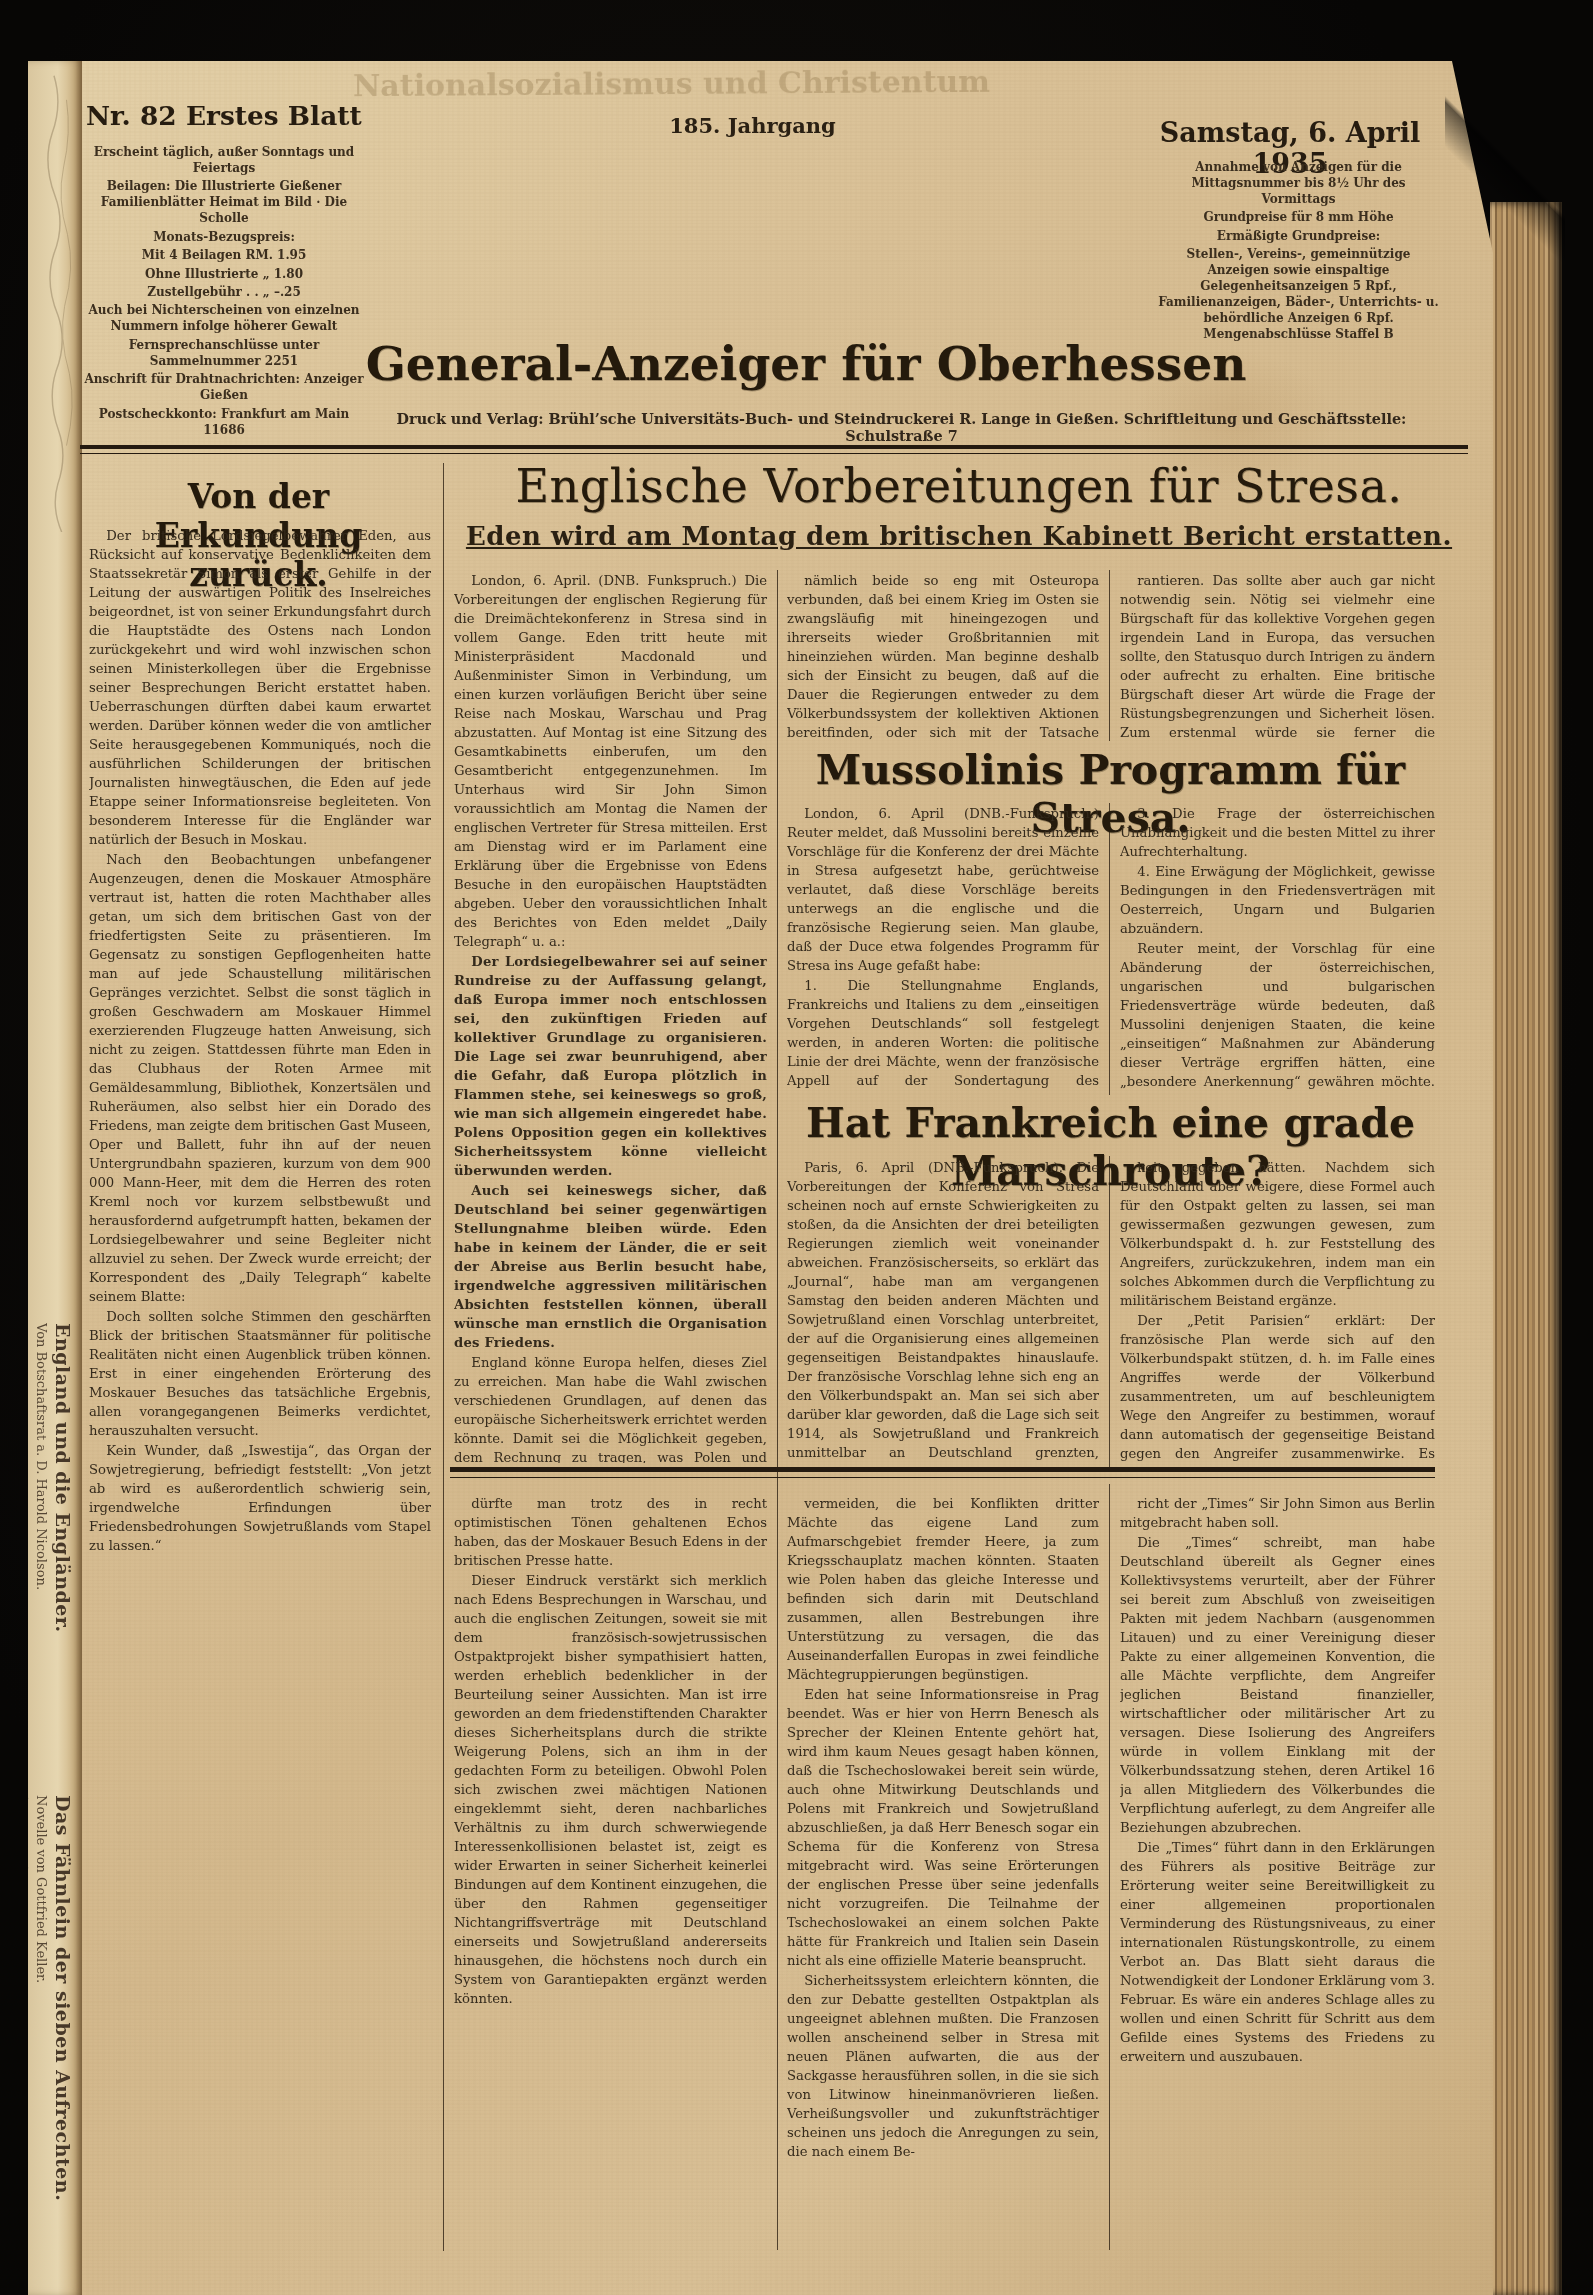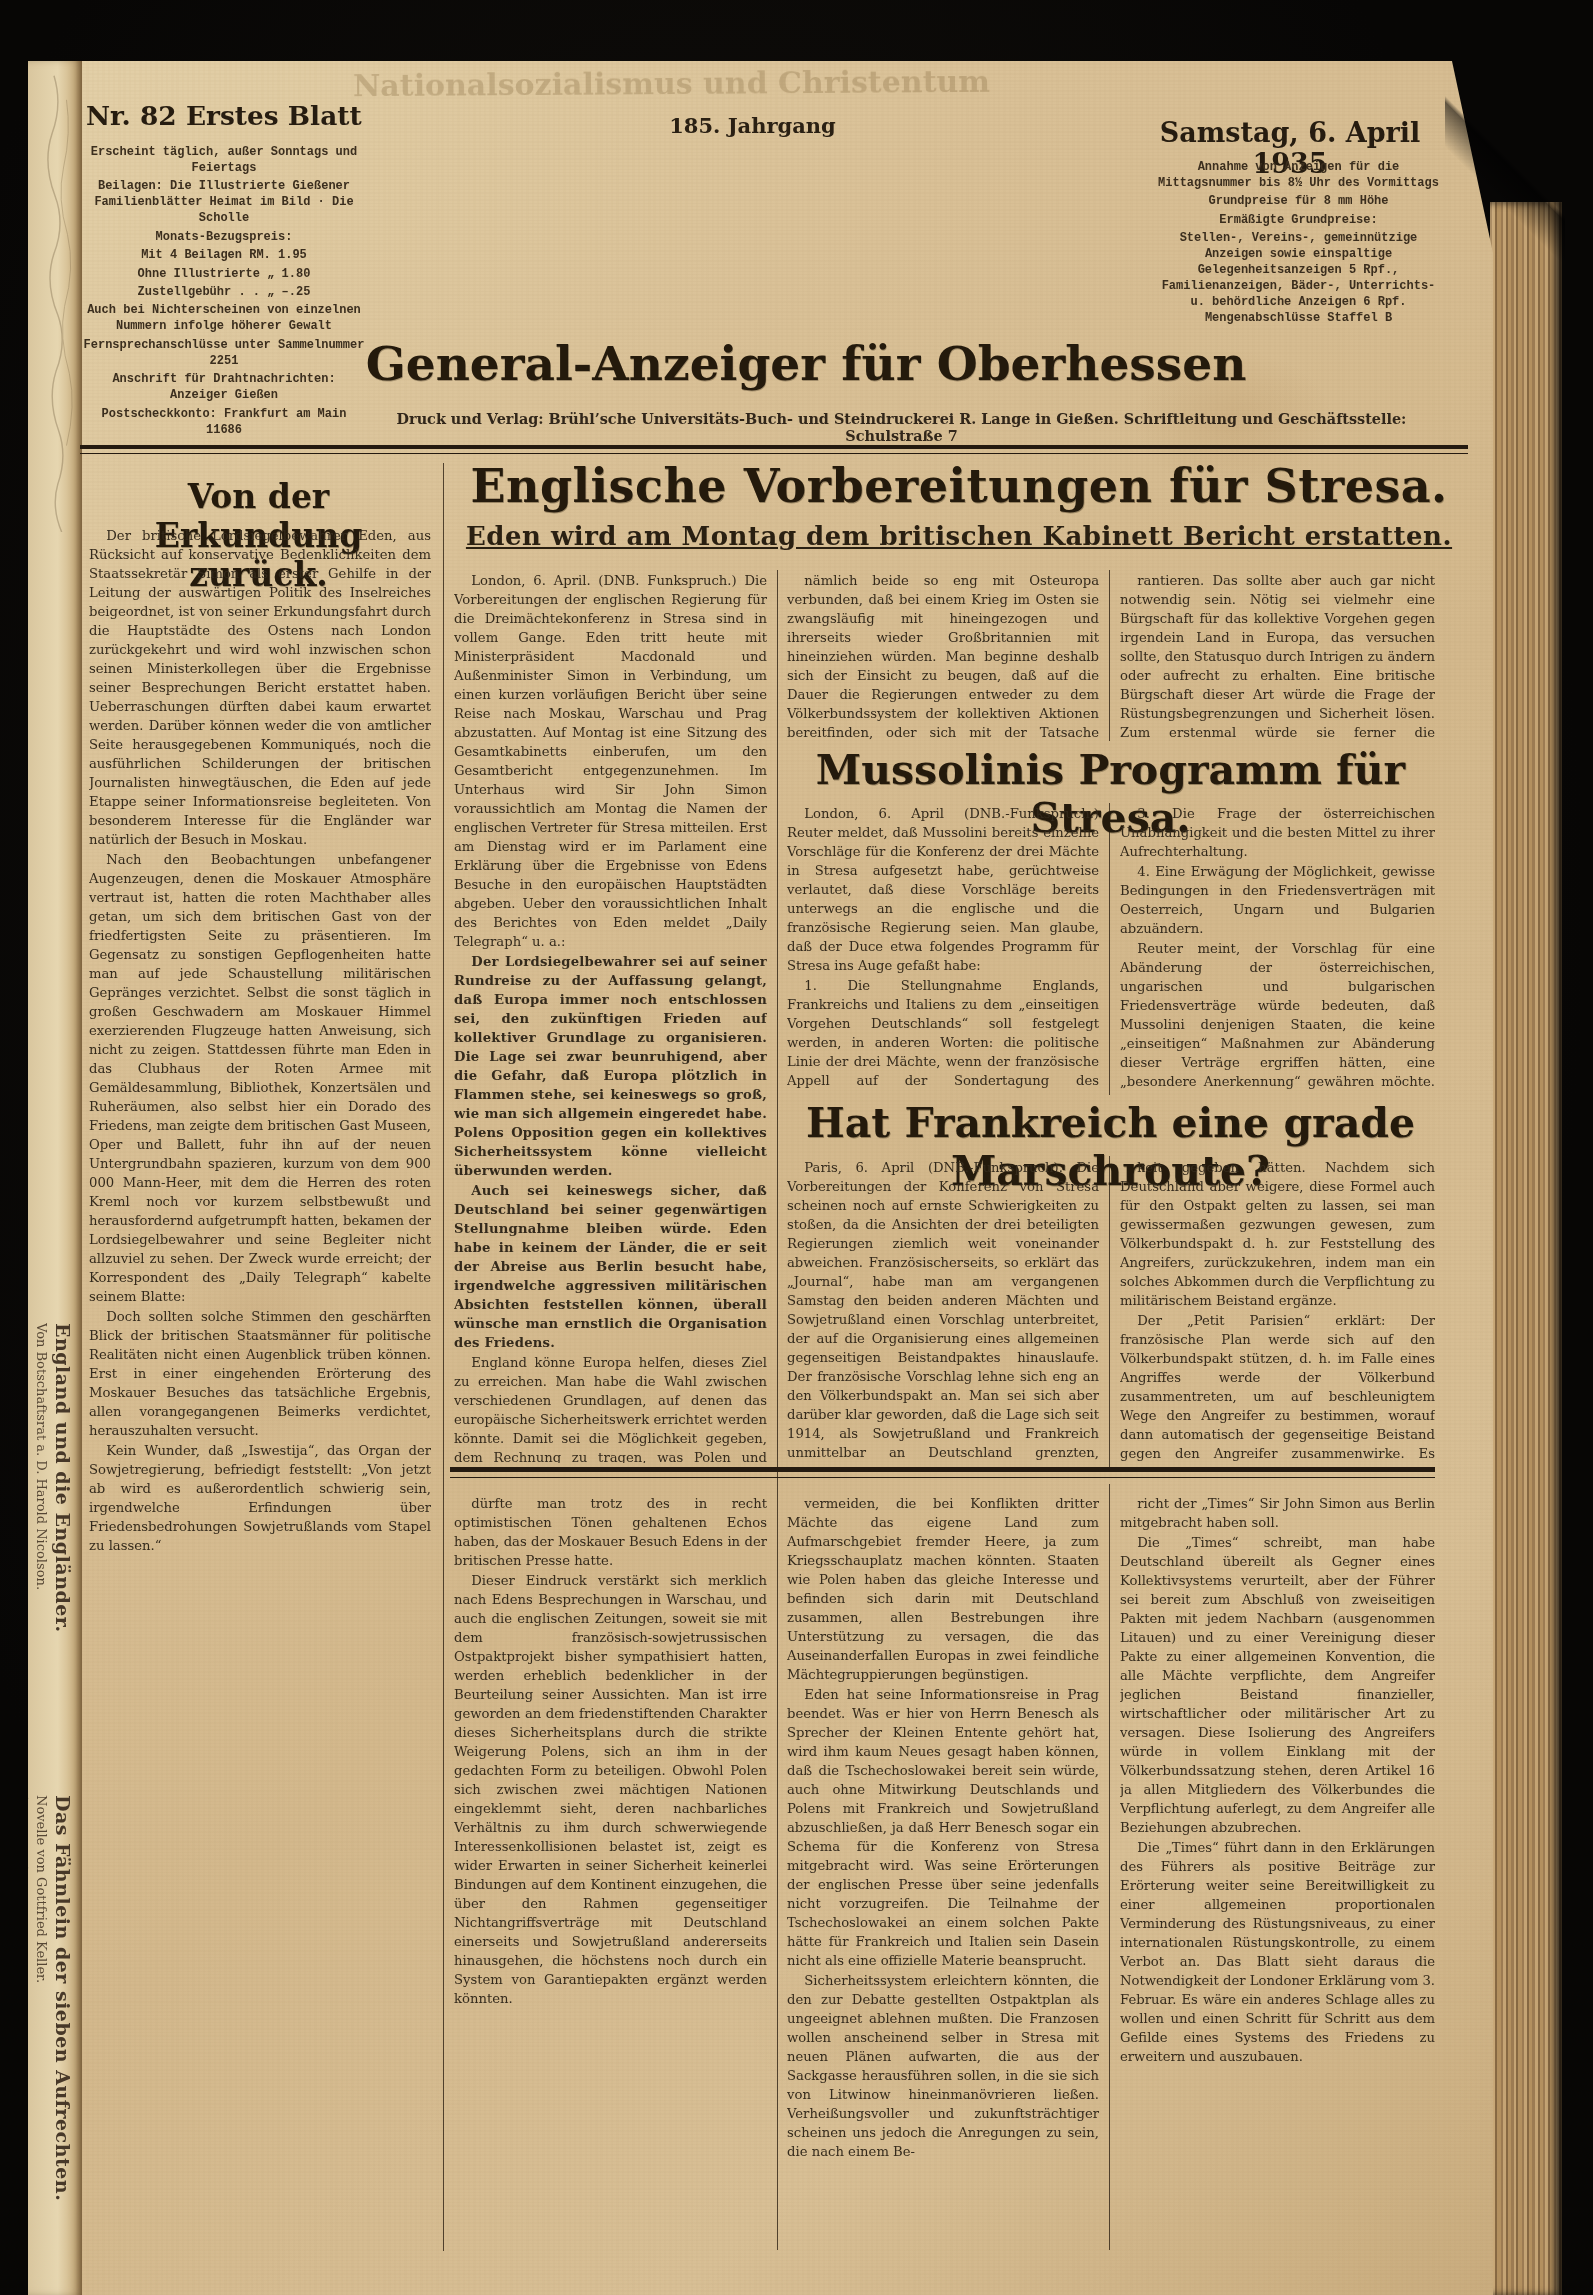--- a/index.html
+++ b/index.html
@@ -23,36 +23,36 @@
     background:linear-gradient(90deg,#d9c69e 0%,#e6d6b0 55%,#cdb384 88%,#a98c5f 100%);
     box-shadow:inset -7.7px 0 9.6px -3.8px rgba(70,45,20,.55);}
   .margin-note{position:absolute;transform:rotate(90deg);transform-origin:left top;white-space:nowrap;color:#473828;}
   .margin-note .mn-title{font-weight:bold;font-size:19px;letter-spacing:0.5px;}
   .margin-note .mn-sub{font-size:13px;margin-top:2.9px;opacity:.9;}
   .margin-note .mn-frag{font-size:10.6px;margin-top:3.8px;opacity:.55;}
   
   .ghost{position:absolute;color:rgba(130,102,58,.30);font-weight:bold;text-align:center;
          transform:rotate(-.4deg);filter:blur(0.5px);}
   .issue{position:absolute;font-weight:bold;font-size:26.4px;color:#261c10;}
-  .info-col{position:absolute;text-align:center;font-size:12px;line-height:16px;font-weight:bold;color:#3b2e1e;font-family:Liberation Mono, monospace;}
+  .info-col{position:absolute;text-align:center;font-size:12px;line-height:16px;font-weight:bold;color:#3b2e1e;}
   .info-line{margin-bottom:2.4px;}
   .volume{position:absolute;text-align:center;font-weight:bold;font-size:21px;color:#2a2013;}
   .np-title{position:absolute;text-align:center;font-weight:bold;font-size:100px;line-height:1.04;
             color:#211808;letter-spacing:-1.9px;text-shadow:1px 1px 0 rgba(40,28,10,.35);}
   .np-subtitle{position:absolute;text-align:center;font-weight:bold;font-size:47px;color:#241a0c;
             text-shadow:0.5px 0.5px 0 rgba(40,28,10,.3);}
   .imprint{position:absolute;text-align:center;font-weight:bold;font-size:14.4px;color:#31261a;}
   .date-label{position:absolute;text-align:center;font-weight:bold;font-size:27px;color:#261c10;}
   
   .hrule{position:absolute;background:#241a10;}
   .vrule{position:absolute;width:1.4px;background:rgba(46,34,20,.8);}
   
   .headline-1col{position:absolute;text-align:center;font-weight:bold;font-size:33px;color:#241a0c;
       text-shadow:0.5px 0.5px 0 rgba(40,28,10,.35);}
-  .headline-big{position:absolute;text-align:center;font-weight:bold;font-size:46px;color:#241a0c;
+  .headline-big{position:absolute;text-align:center;font-weight:normal;font-size:46px;color:#241a0c;
       letter-spacing:0.5px;text-shadow:0.7px 0.7px 0 rgba(40,28,10,.35);}
   .headline-mid{position:absolute;text-align:center;font-weight:bold;font-size:41px;color:#241a0c;
       text-shadow:0.7px 0.7px 0 rgba(40,28,10,.35);}
   .subhead{position:absolute;text-align:center;font-weight:bold;font-size:26px;color:#2a2012;letter-spacing:0.5px;}
   .colbox{position:absolute;overflow:hidden;font-size:13.2px;line-height:19px;text-align:justify;color:#342a1c;}
   .colbox p.par{margin:0 0 1px 0;text-indent:17.3px;}
   .colbox p.par.bold{font-weight:bold;letter-spacing:0.2px;}
   .scribble{position:absolute;opacity:.35;}
 </style>
 </head>

